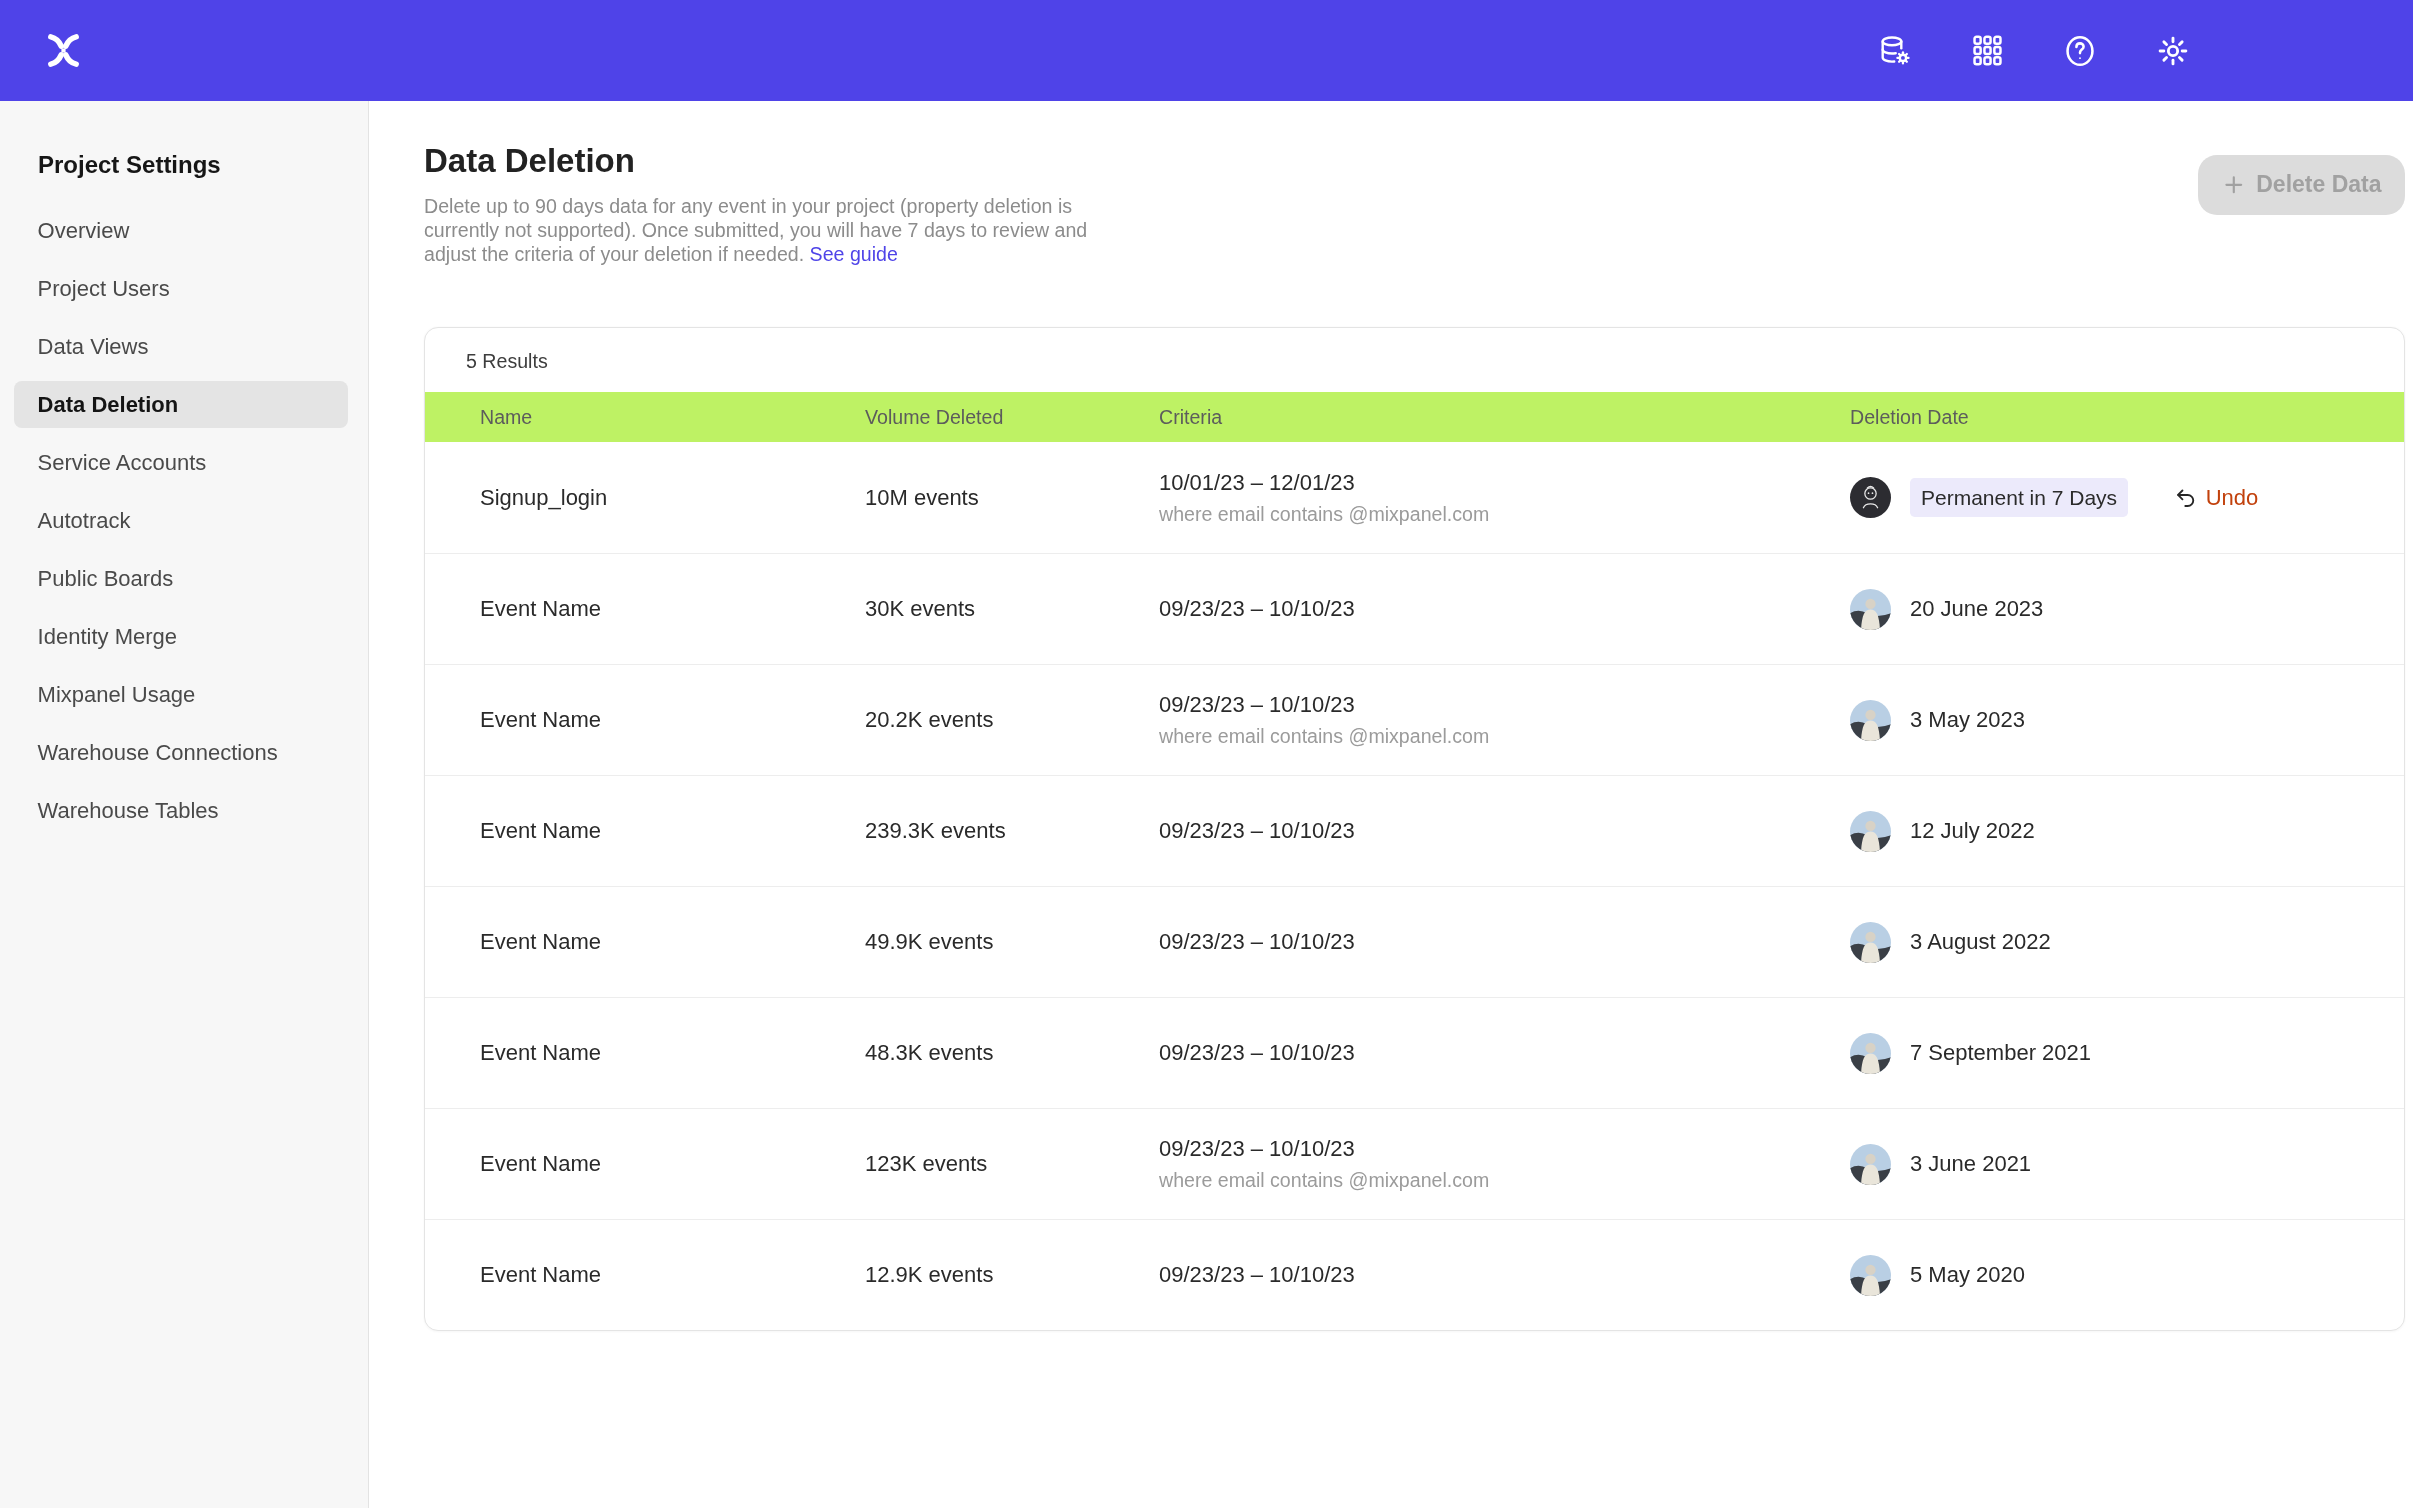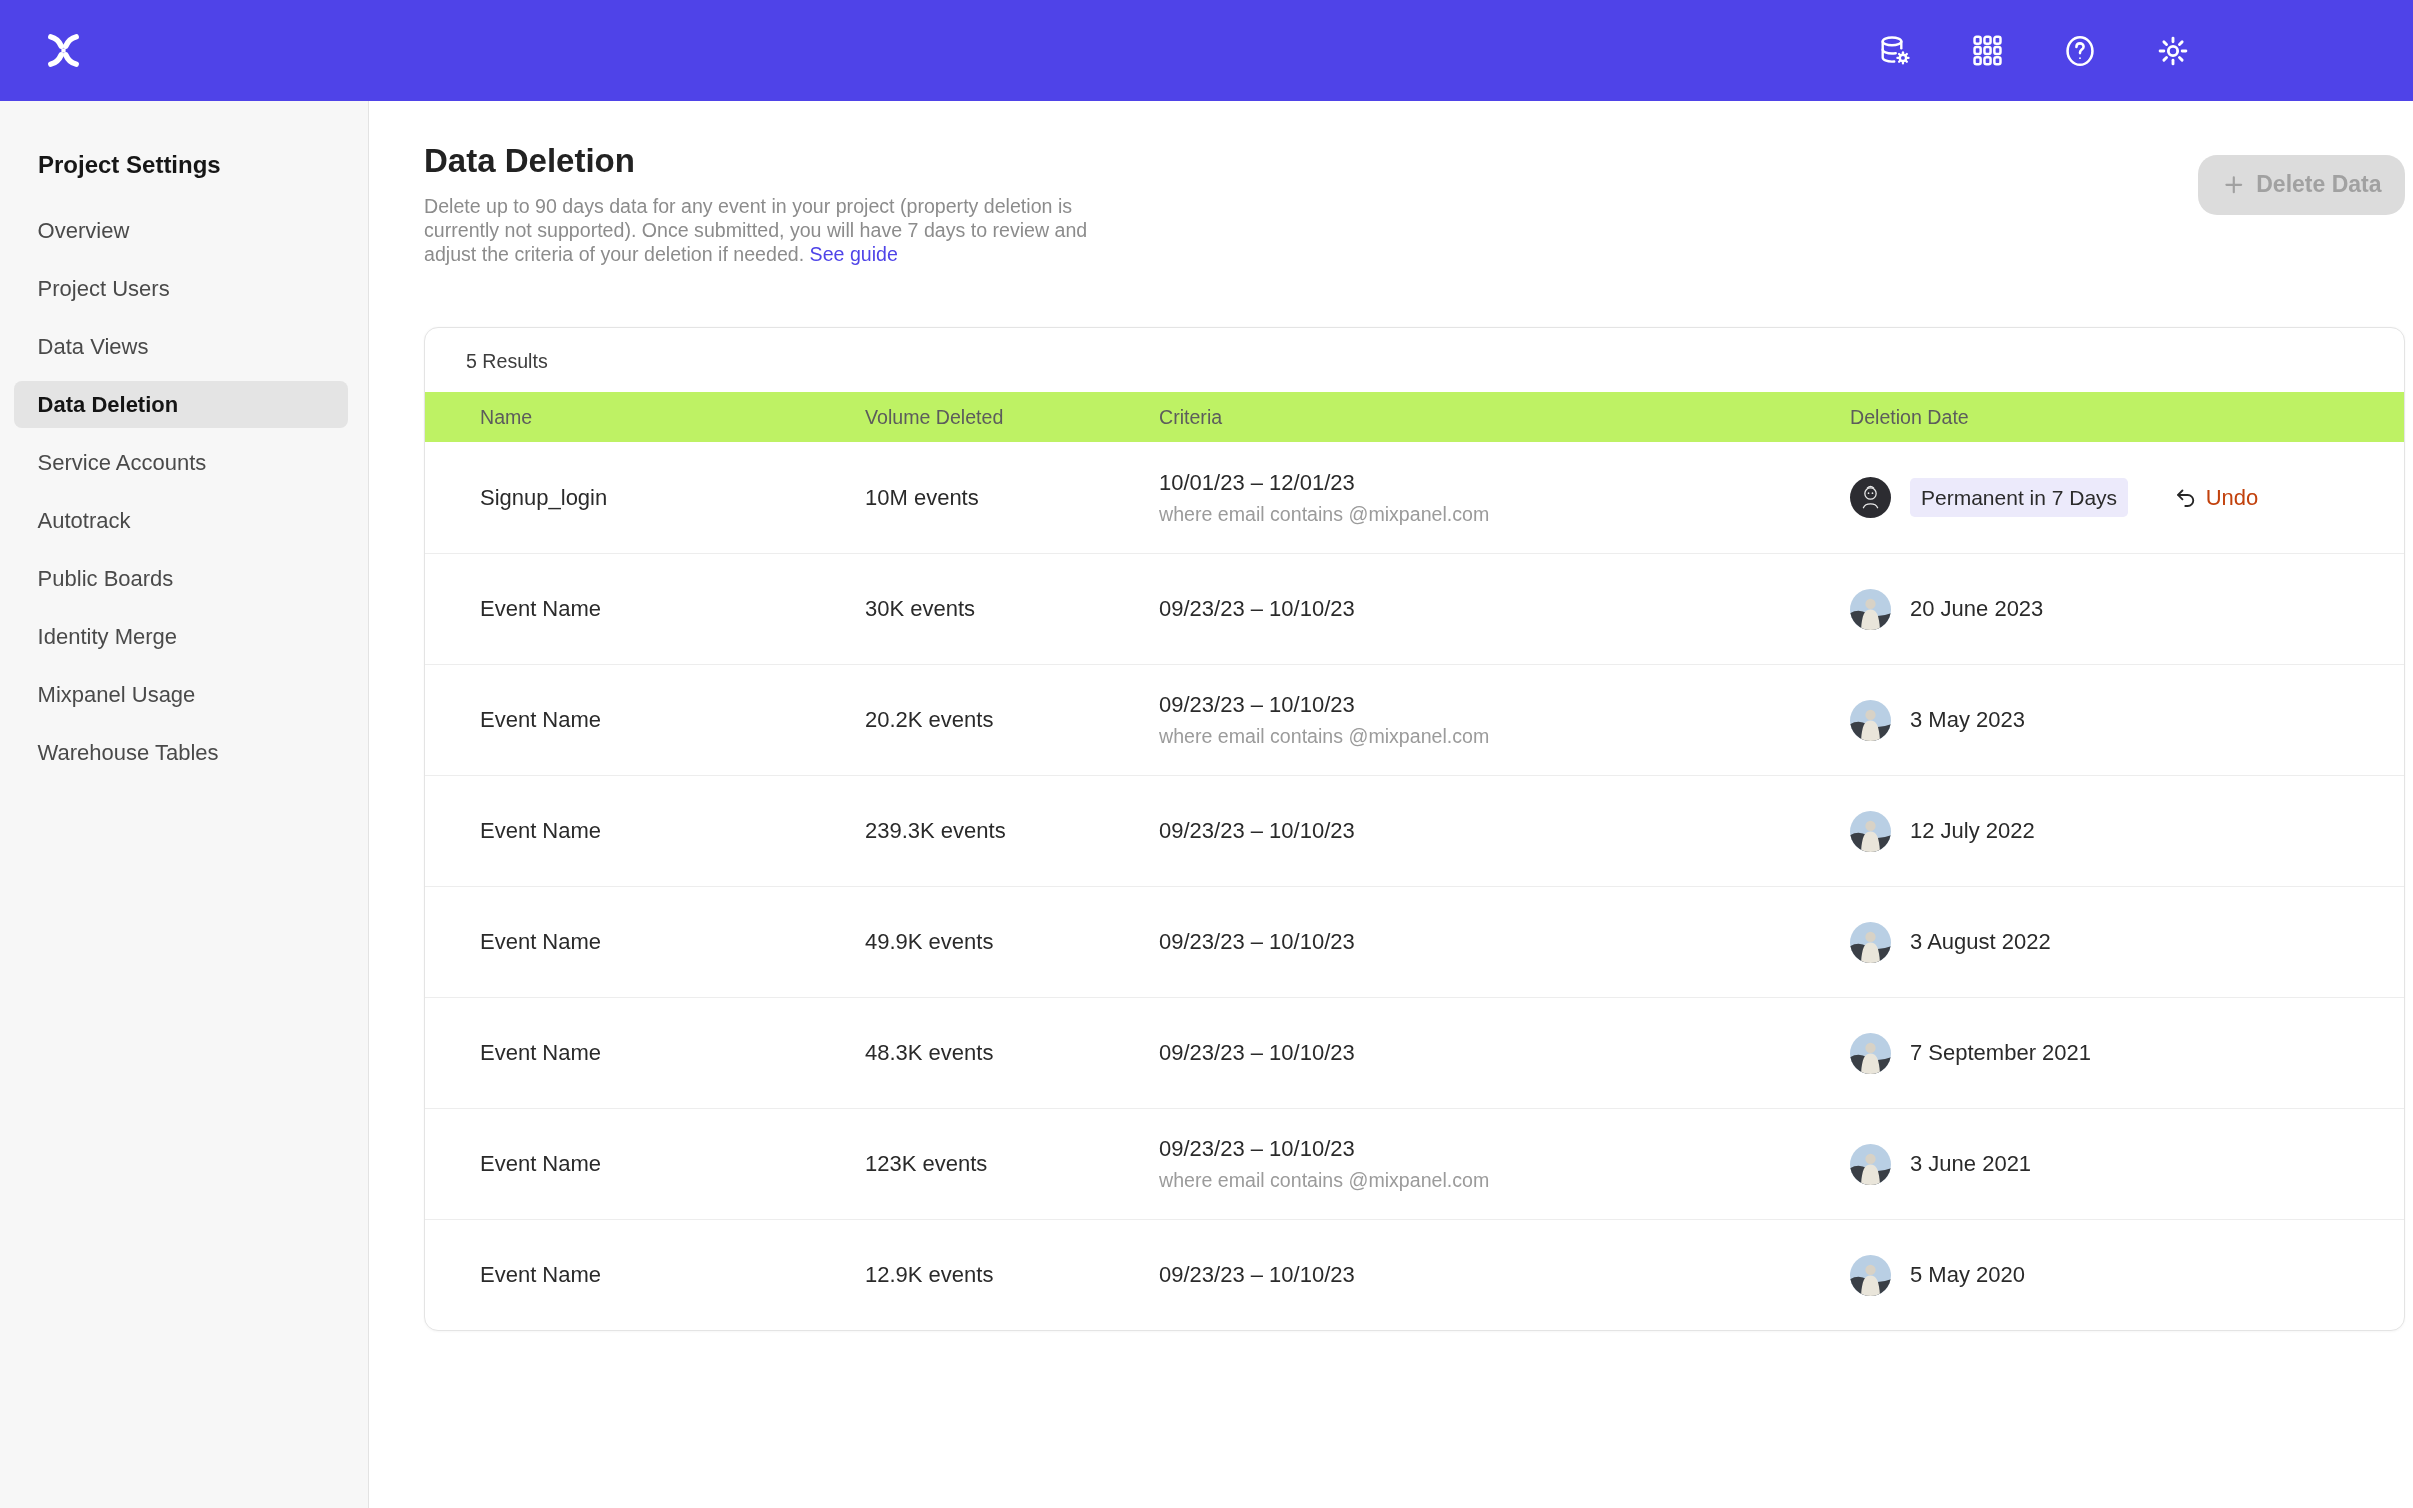--- a/index.html
+++ b/index.html
@@ -199,20 +199,23 @@
         <div class="nav-item">
     <span>Public Boards</span>
   </div>
         <div class="nav-item">
     <span>Identity Merge</span>
   </div>
         <div class="nav-item">
     <span>Mixpanel Usage</span>
   </div>
         <div class="nav-item">
+    <span>Warehouse Connections</span>
+  </div>
+        <div class="nav-item">
     <span>Warehouse Tables</span>
   </div>
       </nav>
   </aside>
 
   <main class="content">
     <div class="content-header">
       <div>
         <h1 class="page-title">Data Deletion</h1>
         <p class="page-desc">

